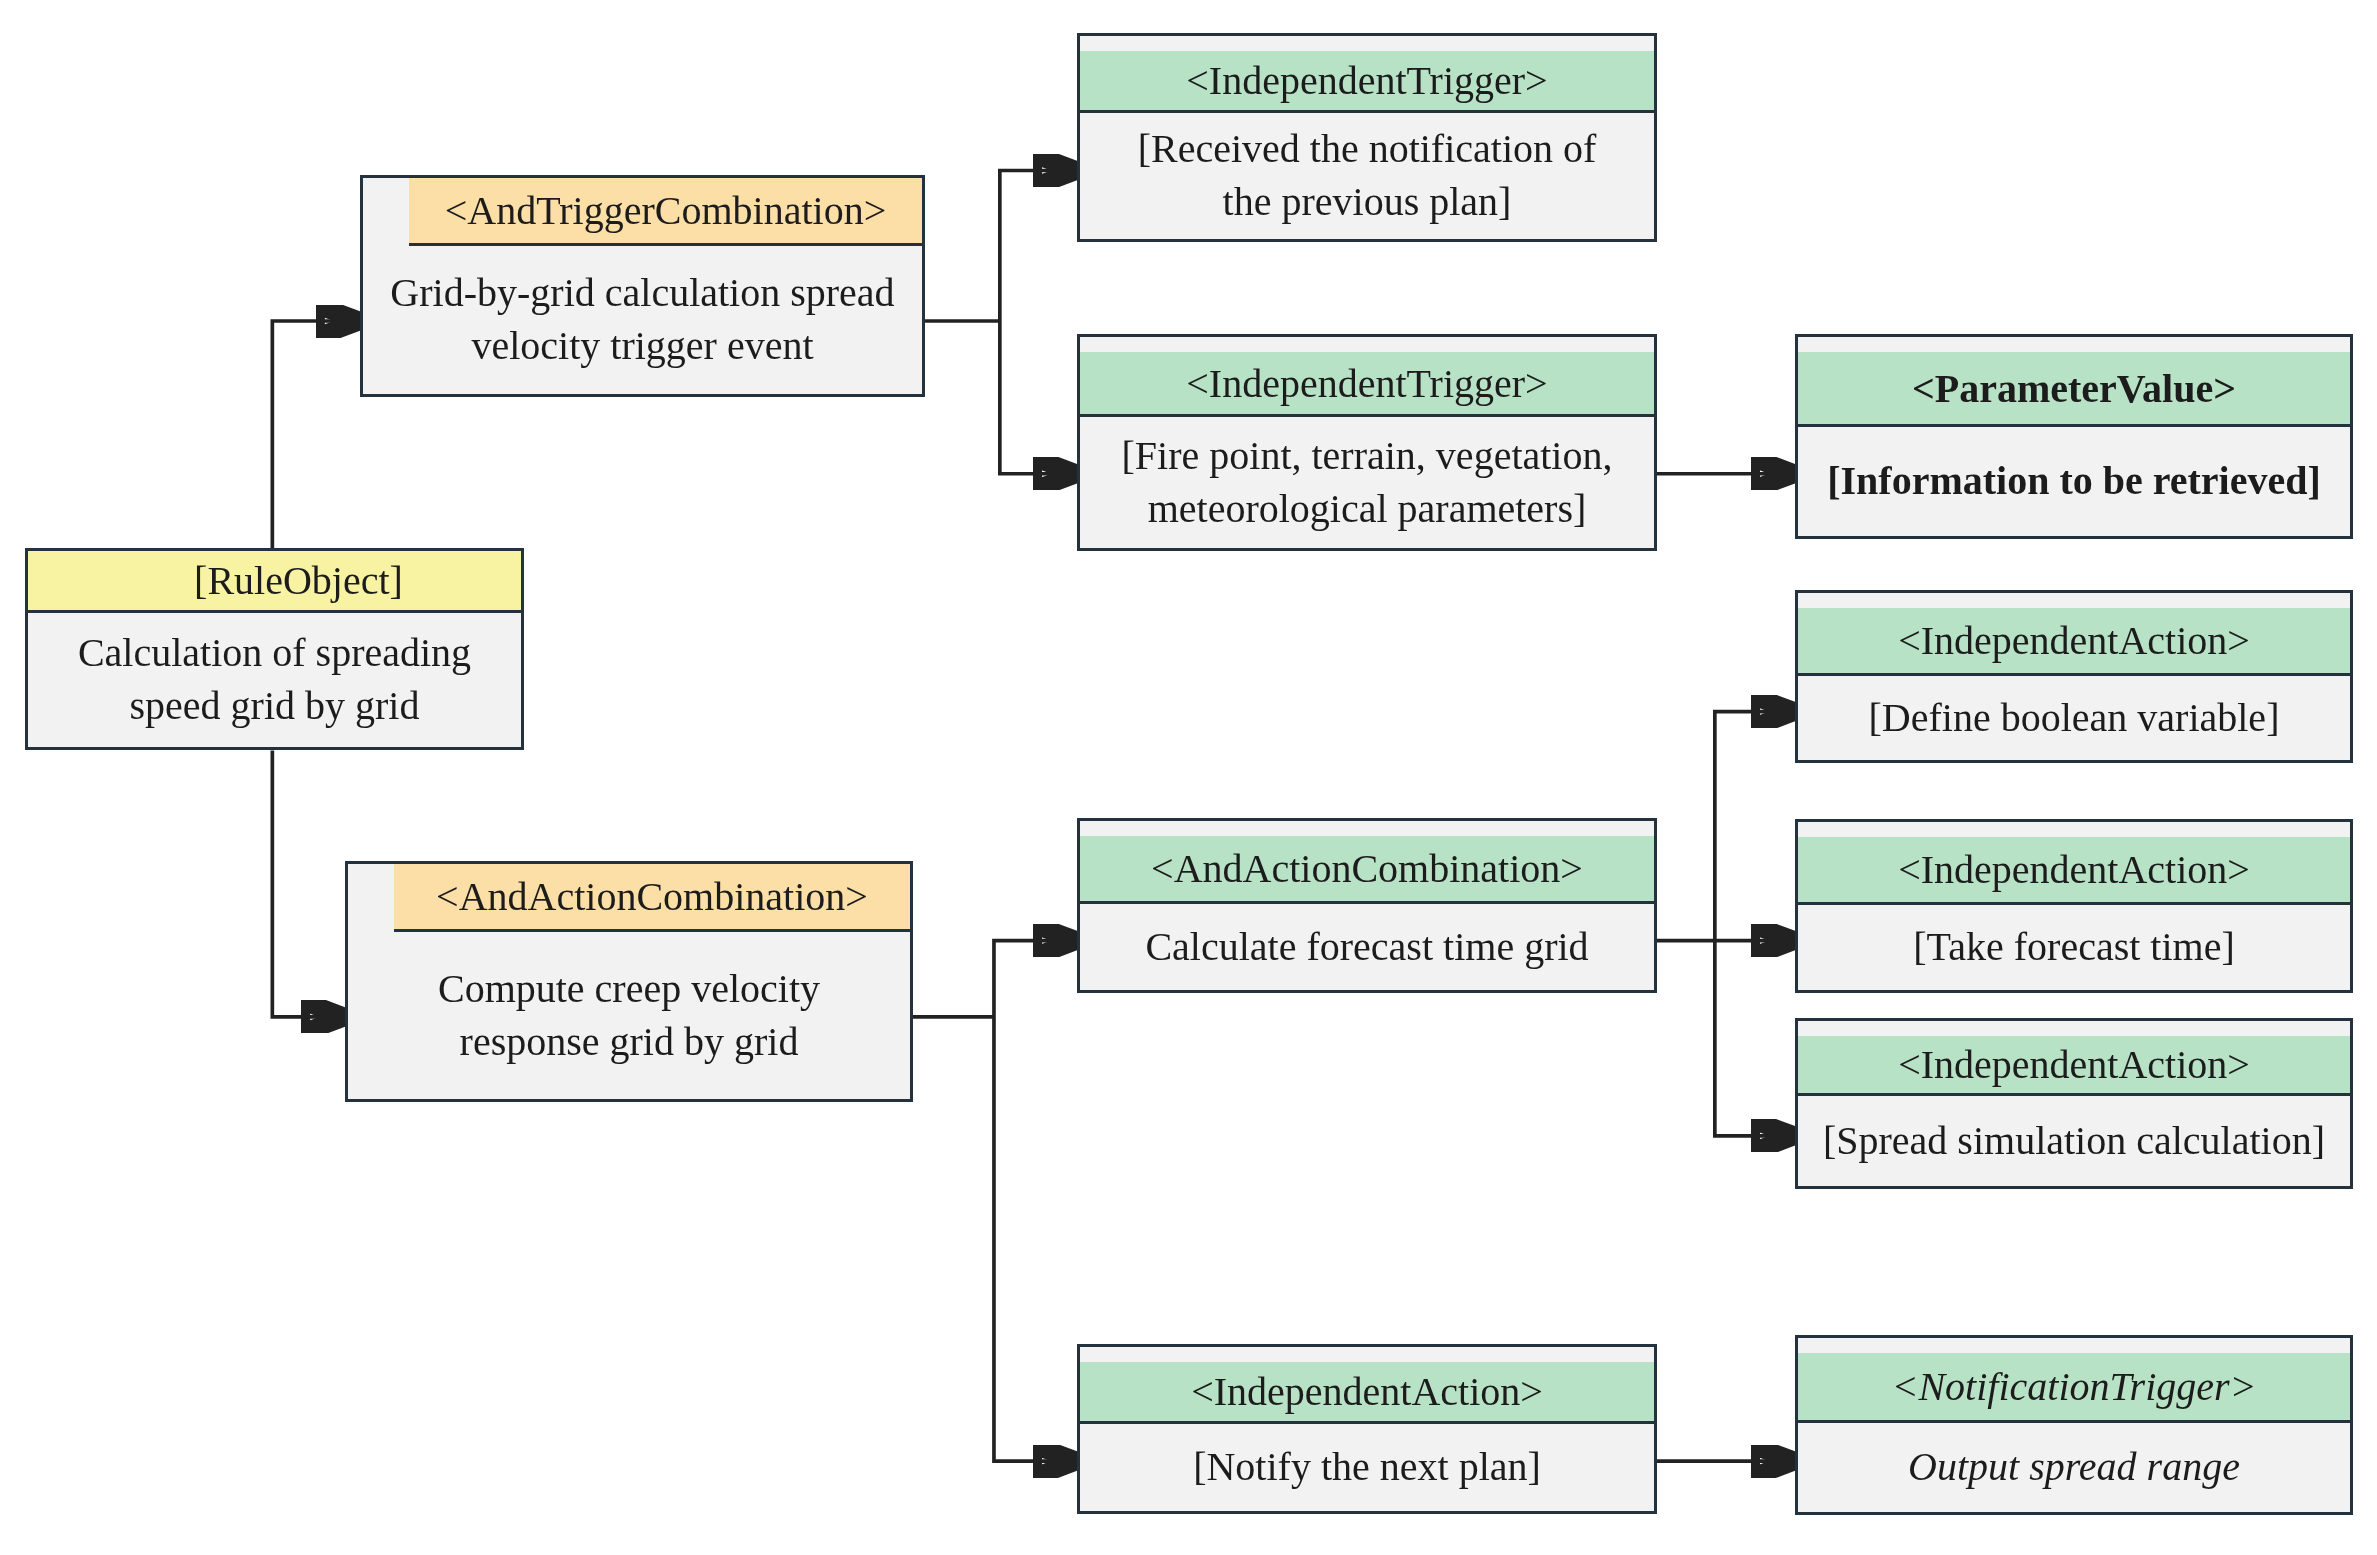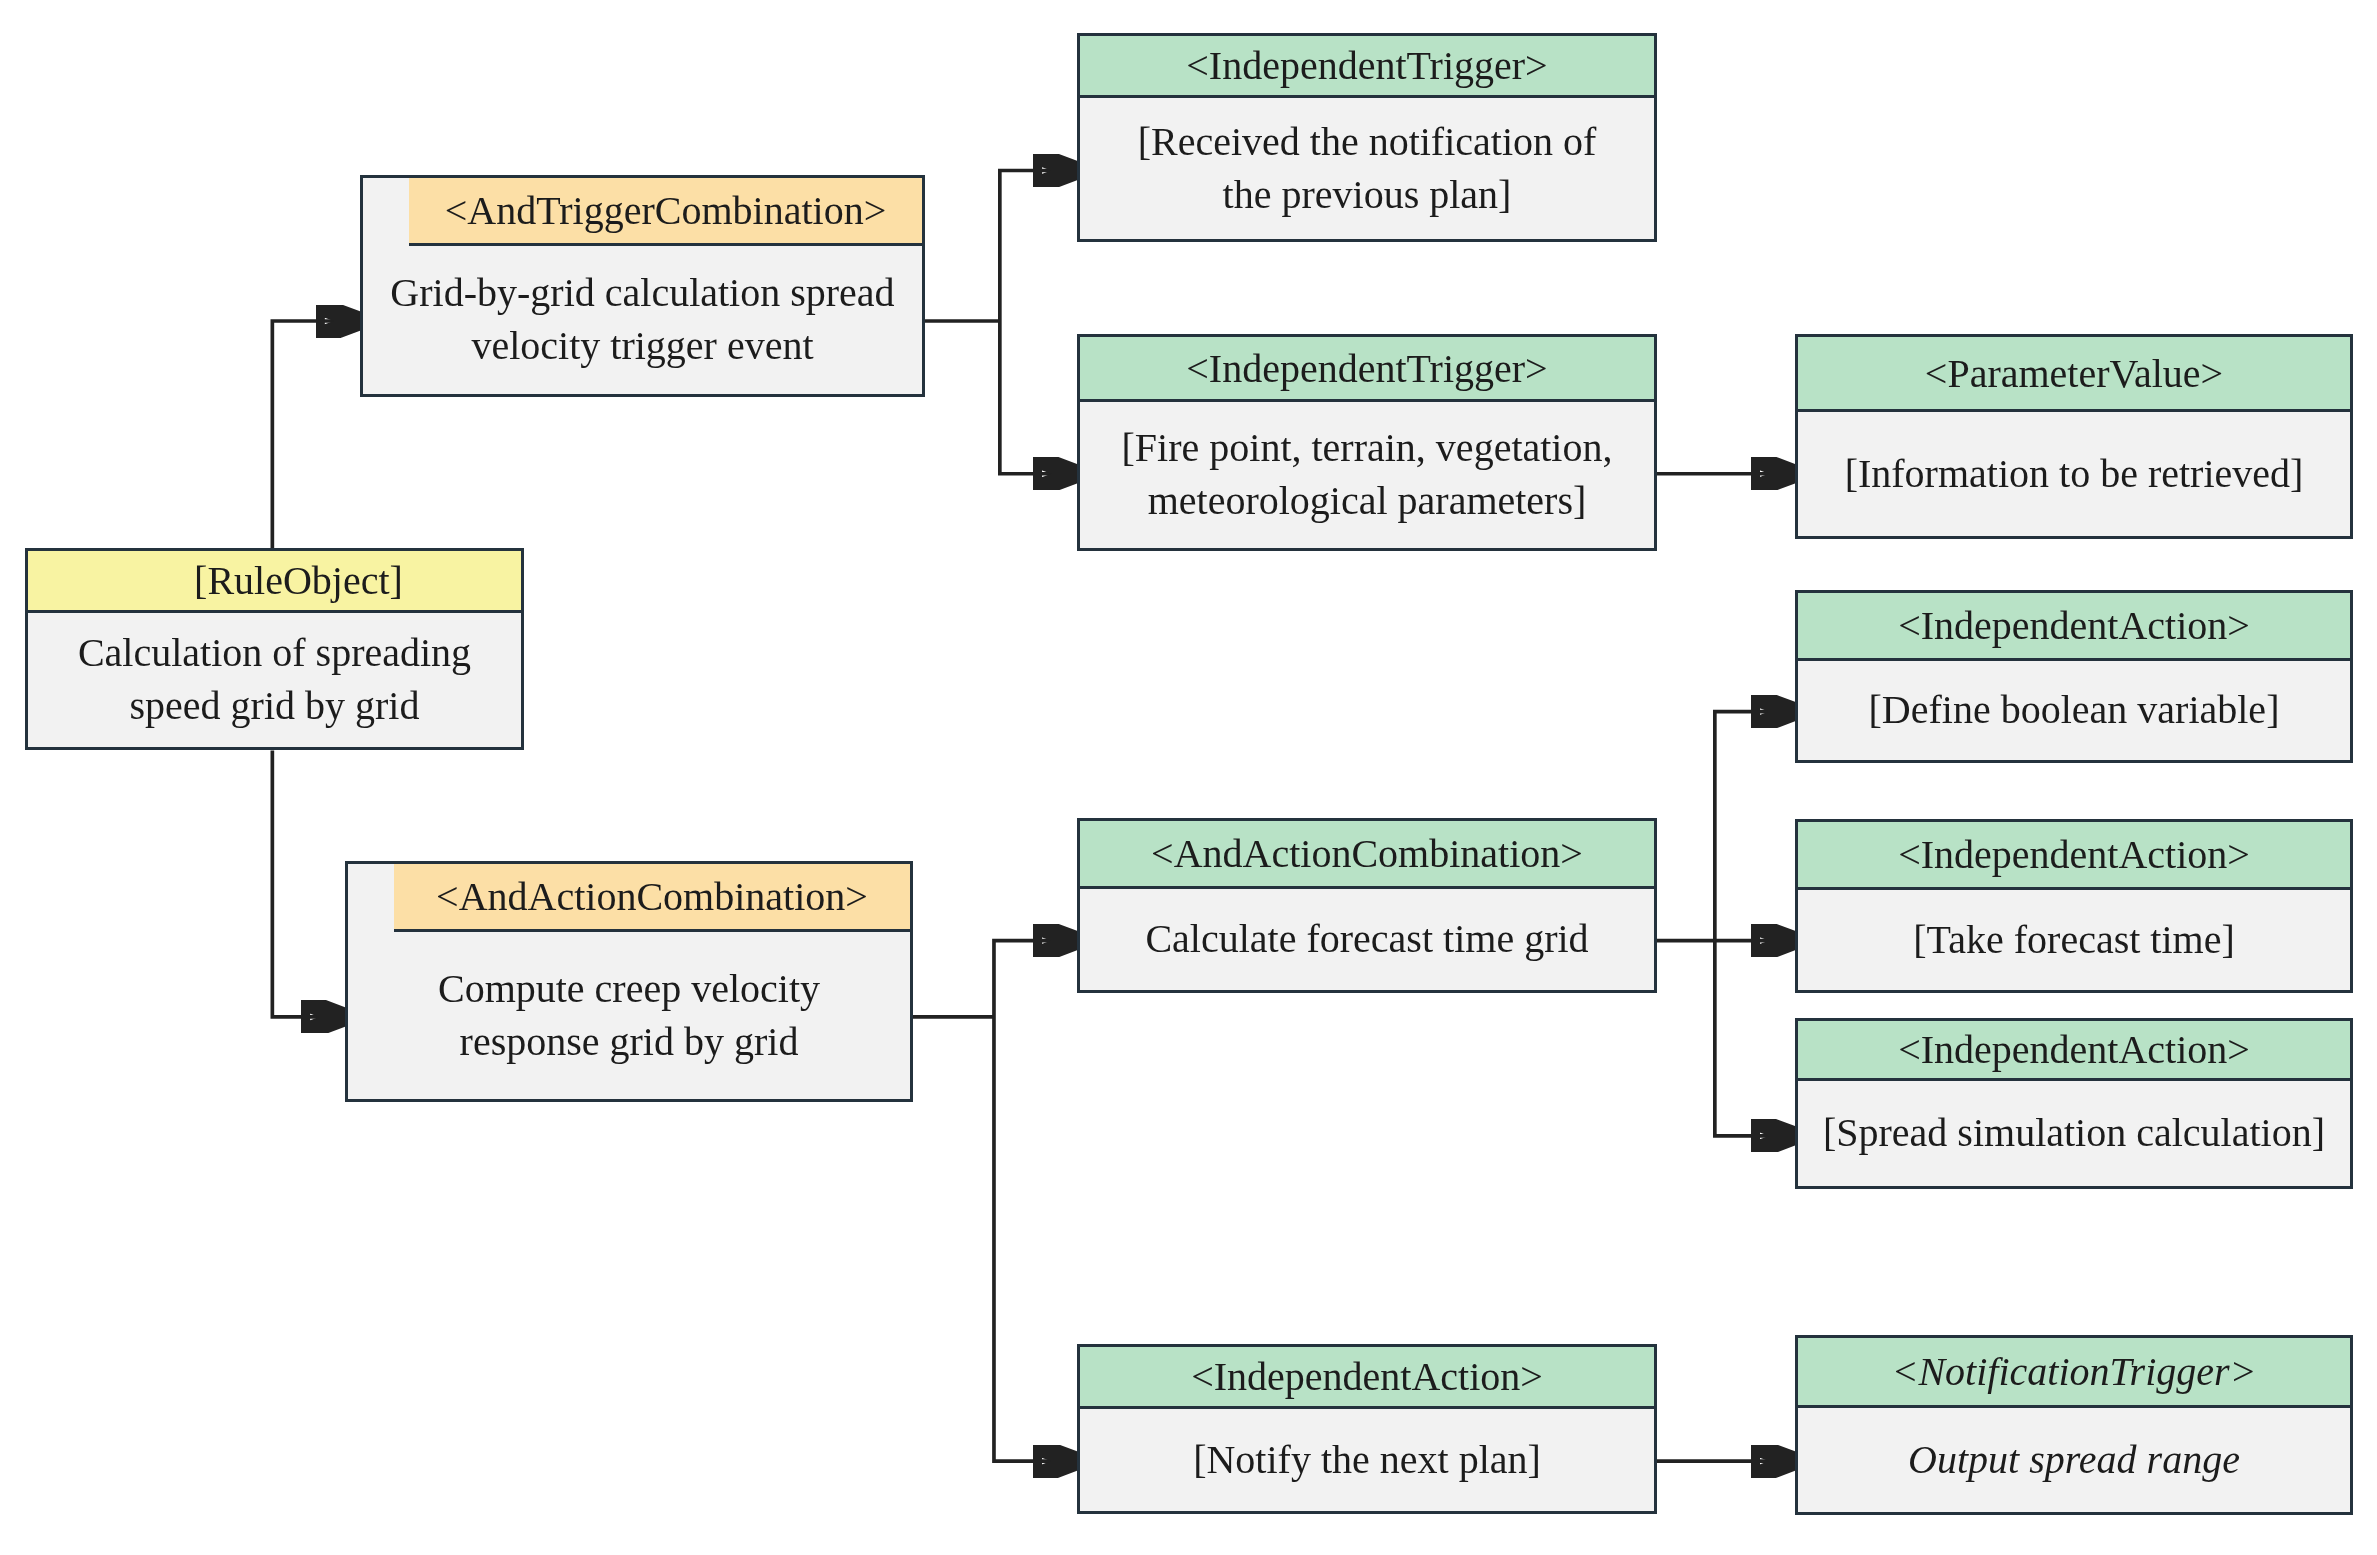--- a/index.html
+++ b/index.html
@@ -25,28 +25,28 @@
     font-size:40px;text-align:center;
   }
   .node .bd{
     flex:1 1 auto;
     display:flex;align-items:center;justify-content:center;
     text-align:center;font-size:40px;line-height:1.32;
     white-space:pre-line;padding:2.9px 10.3px;
   }
   .k-rule  .hd{background:#f8f3a2;padding-left:48px;}
   .k-comb  .hd{background:#fcdfa6;margin-left:46px;}
-  .k-green .hd{background:#b8e2c6;}
+  .k-green .hd{background:#b8e2c6;margin-top:15px;}
 
   
   #n-rule   {left:25px;  top:548px;  width:499px; height:202px;} #n-rule .hd{height:62px;}
   #n-atc    {left:360px; top:175px;  width:565px; height:222px;} #n-atc .hd{height:68px;}
   #n-it1    {left:1077px;top:33px;   width:580px; height:209px;} #n-it1 .hd{height:62px;}
   #n-it2    {left:1077px;top:334px;  width:580px; height:217px;} #n-it2 .hd{height:65px;}
-  #n-pv     {left:1795px;top:334px;  width:558px; height:205px;} #n-pv .hd{height:75px;}
+  #n-pv     {left:1795px;top:334px;  width:558px; height:205px;font-weight:bold;} #n-pv .hd{height:75px;}
   #n-aac    {left:345px; top:861px; width:568px; height:241px;} #n-aac .hd{height:68px;}
   #n-aacg   {left:1077px;top:818px; width:580px; height:175px;} #n-aacg .hd{height:68px;}
   #n-define {left:1795px;top:590px;  width:558px; height:173px;} #n-define .hd{height:68px;}
   #n-take   {left:1795px;top:819px; width:558px; height:174px;} #n-take .hd{height:68px;}
   #n-spread {left:1795px;top:1018px; width:558px; height:171px;} #n-spread .hd{height:60px;}
   #n-notify {left:1077px;top:1344px; width:580px; height:170px;} #n-notify .hd{height:62px;}
   #n-nt     {left:1795px;top:1335px; width:558px; height:180px;font-style:italic;} #n-nt .hd{height:70px;}
 </style>
 </head>
 <body>

